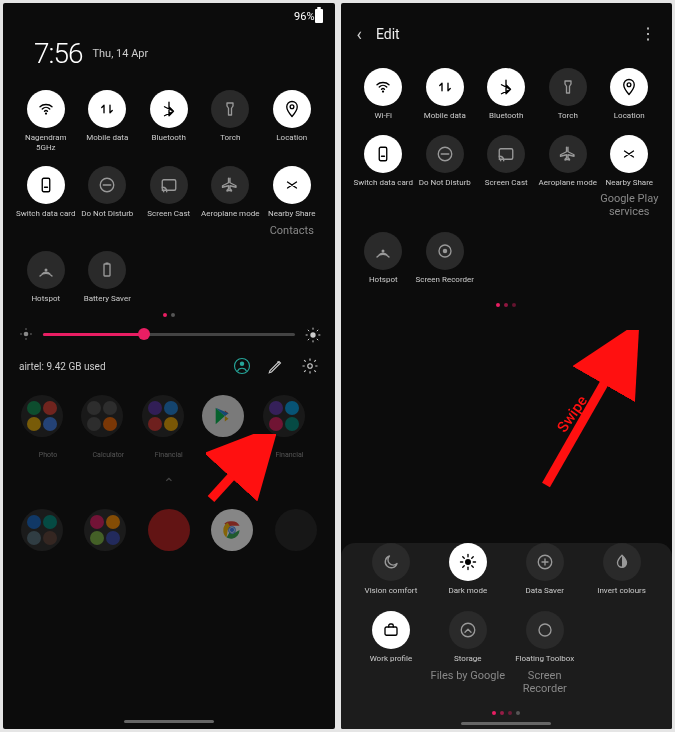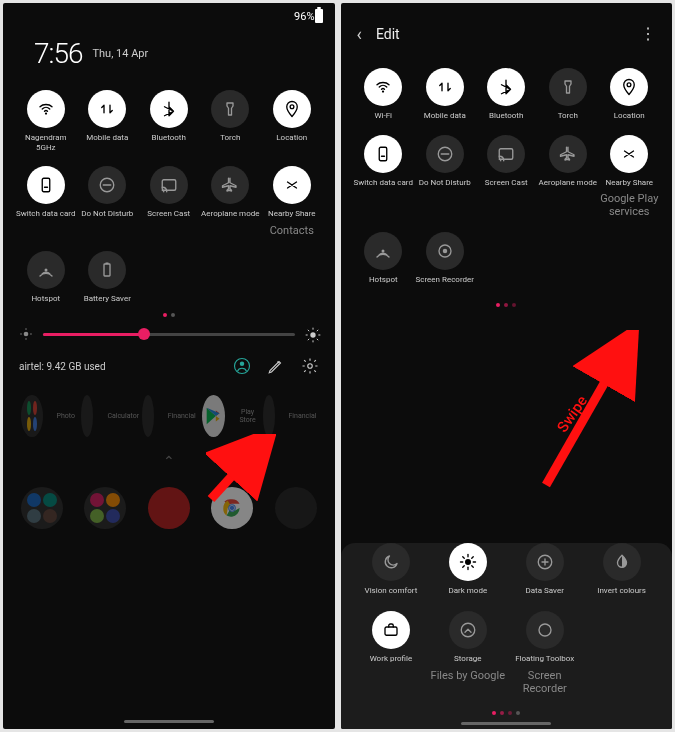--- a/index.html
+++ b/index.html
@@ -175,22 +175,21 @@
       padding: 8px 18px 0;
       opacity: 0.45;
     }
     .home-row {
       display: flex;
       justify-content: space-between;
       margin-bottom: 6px;
     }
     .app-item {
       display: flex;
-      flex-direction: row;
-      align-items: center;
+      flex-direction: column;
       gap: 14px;
       width: 54px;
     }
     .app-circle {
       width: 42px;
       height: 42px;
       border-radius: 50%;
       background: #333;
       display: flex;
       align-items: center;

